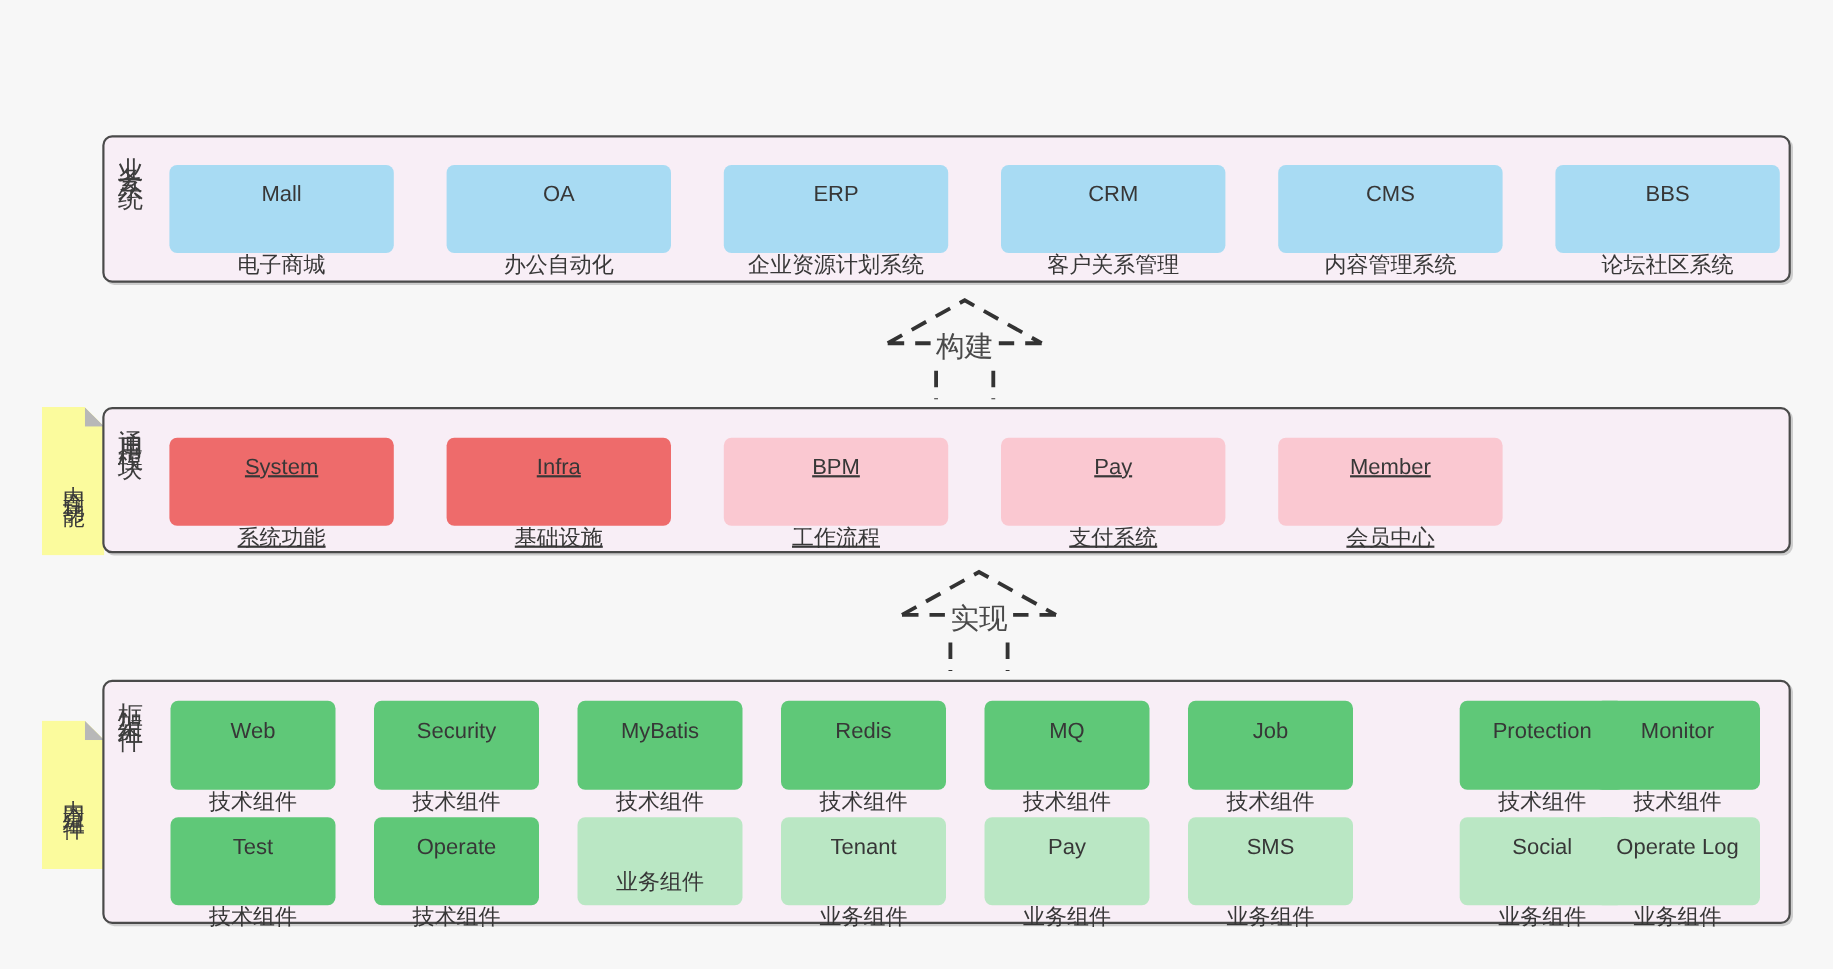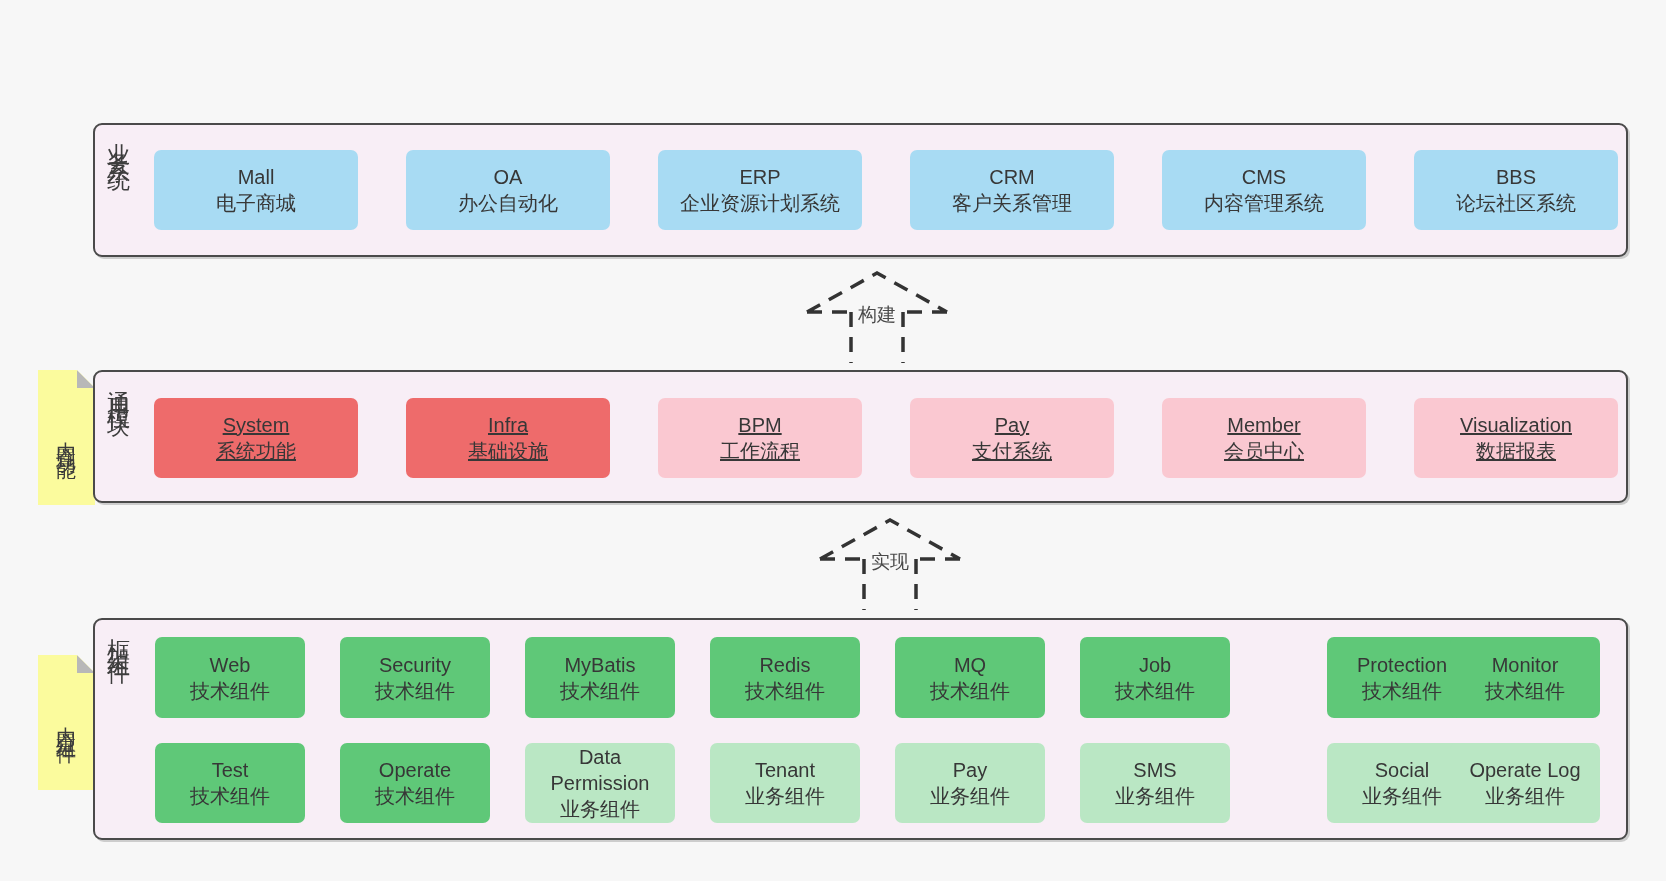--- a/index.html
+++ b/index.html
@@ -15,21 +15,21 @@
   .layer3{top:618px;height:218px;}
 
   .layer-label{position:absolute;left:12px;top:0;bottom:0;display:flex;align-items:center;
          writing-mode:vertical-lr;text-orientation:upright;font-size:23px;color:#3d3d3d;
          letter-spacing:8px;line-height:1;}
 
   
   .box{position:absolute;border-radius:7px;display:flex;flex-direction:column;
        align-items:center;justify-content:center;text-align:center;
        color:#373737;font-size:20px;line-height:26px;padding:0 8px;box-sizing:border-box;}
-  .box .t,.box .s{display:block;}
+  .box .t,.box .s{display:block;margin-top:38px;}
 
   .box6{width:204px;height:80px;top:25px;}
   .layer2 .box6{top:26px;text-decoration:underline;}
   .col0{left:59px}.col1{left:311px}.col2{left:563px}.col3{left:815px}.col4{left:1067px}.col5{left:1319px}
 
   .box8{width:150px;}
   .row1{top:17px;height:81px;}
   .row2{top:123px;height:80px;}
   .g0{left:60px}.g1{left:245px}.g2{left:430px}.g3{left:615px}.g4{left:800px}.g5{left:985px}.g6{left:1232px}.g7{left:1355px}
 
@@ -47,21 +47,21 @@
   .sticky .fold{position:absolute;top:0;right:0;width:18px;height:18px;background:#b8b8b8;
           clip-path:polygon(0 0,100% 100%,0 100%);}
   .sticky .sticky-label{position:absolute;inset:0;display:flex;align-items:center;justify-content:center;
           writing-mode:vertical-lr;text-orientation:upright;font-size:20px;color:#3a3a3a;
           letter-spacing:6px;line-height:1;}
 
   
   .arrow{position:absolute;z-index:3;}
   .arrow path{fill:none;stroke:#333333;stroke-width:3.5;stroke-dasharray:15 10;}
   .arrow-label{position:absolute;z-index:4;transform:translate(-50%,-50%);
-          background:#f7f7f7;padding:1px 5px;font-size:19px;color:#4a4a4a;white-space:nowrap;font-family:Liberation Mono, monospace;}
+          background:#f7f7f7;padding:1px 5px;font-size:26px;color:#4a4a4a;white-space:nowrap;font-family:Liberation Mono, monospace;}
 </style>
 </head>
 <body>
 
 <div class="canvas">
 
   <div class="layer layer1">
     <div class="layer-label">业务系统</div>
     <div class="box blue box6 col0">
       <span class="t">Mall</span>
@@ -114,24 +114,20 @@
       <span class="s">基础设施</span>
     </div>
     <div class="box pink box6 col3">
       <span class="t">Pay</span>
       <span class="s">支付系统</span>
     </div>
     <div class="box pink box6 col4">
       <span class="t">Member</span>
       <span class="s">会员中心</span>
     </div>
-    <div class="box pink box6 col5">
-      <span class="t">Visualization</span>
-      <span class="s">数据报表</span>
-    </div>
   </div>
 
   <svg class="arrow" style="left:810px;top:517px;" width="160" height="96" viewBox="0 0 160 96">
     <path d="M 10 42 L 80 3 L 150 42 M 10 42 L 54 42 M 150 42 L 106 42 M 54 42 L 54 93 M 106 42 L 106 93"></path>
   </svg>
   <div class="arrow-label" style="left:890px;top:562px;">实现</div>
 
   <div class="sticky sticky2">
     <div class="fold"></div>
     <div class="sticky-label">内置组件</div>
@@ -175,21 +171,20 @@
 
     <div class="box green box8 row2 g0">
       <span class="t">Test</span>
       <span class="s">技术组件</span>
     </div>
     <div class="box green box8 row2 g1">
       <span class="t">Operate</span>
       <span class="s">技术组件</span>
     </div>
     <div class="box lgreen box8 row2 g2">
-      <span class="t">Data Permission</span>
       <span class="s">业务组件</span>
     </div>
     <div class="box lgreen box8 row2 g3">
       <span class="t">Tenant</span>
       <span class="s">业务组件</span>
     </div>
     <div class="box lgreen box8 row2 g4">
       <span class="t">Pay</span>
       <span class="s">业务组件</span>
     </div>

